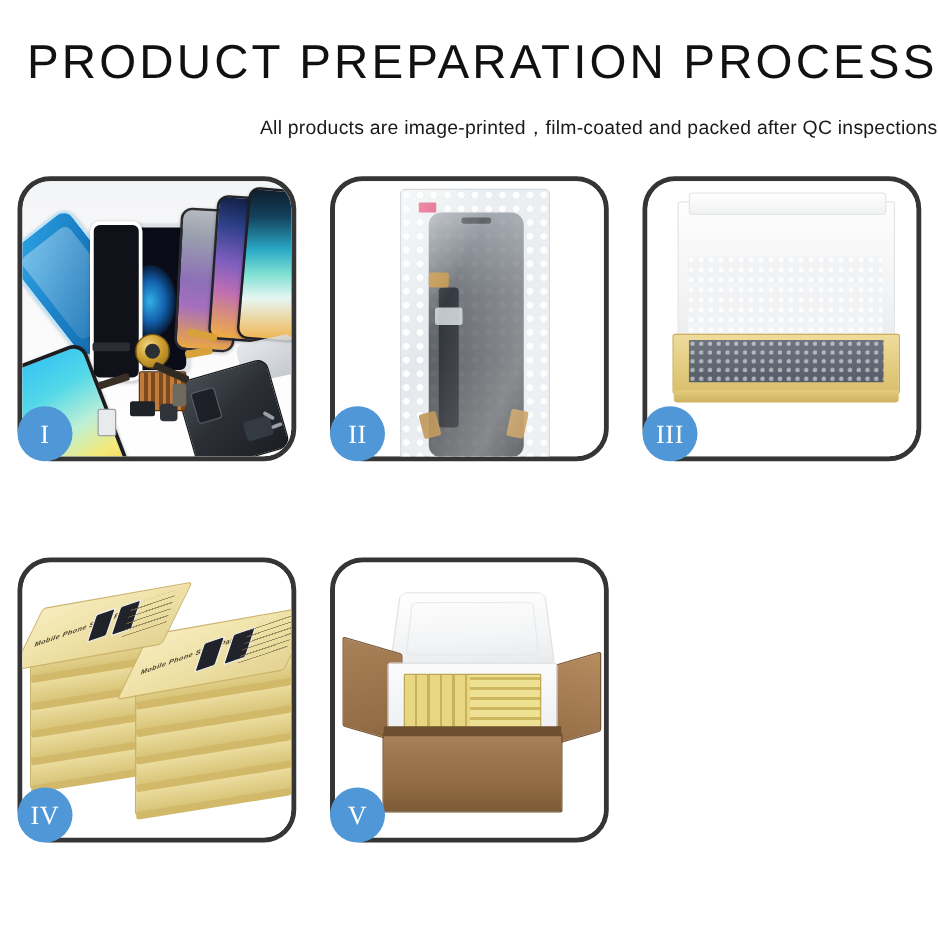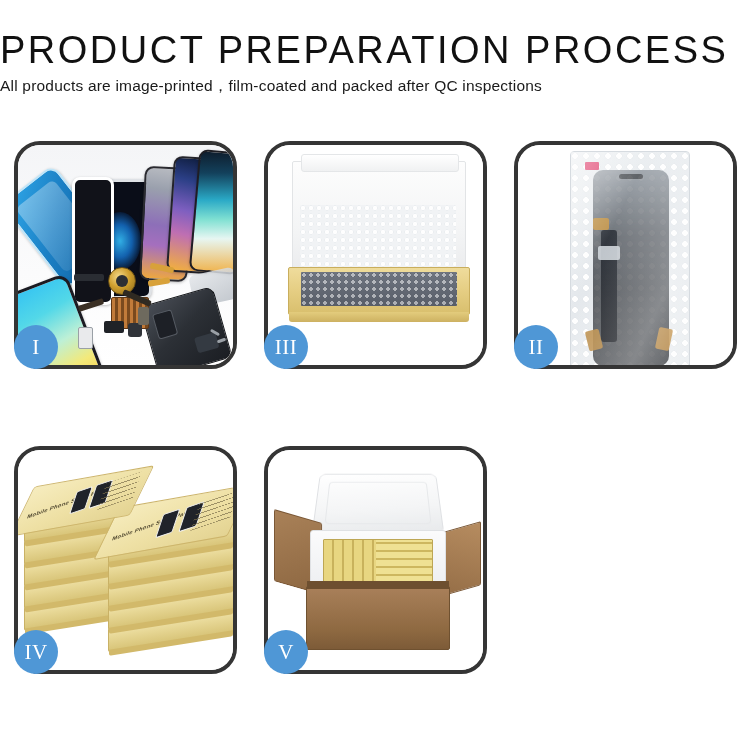--- a/index.html
+++ b/index.html
@@ -6,33 +6,33 @@
   body{
     width:750px;height:750px;
     background:#ffffff;
     font-family:"Liberation Sans", sans-serif;
     overflow:hidden;
     position:relative;
   }
   .page{width:750px;height:750px;position:relative;}
 
   
-  .header{text-align:left;padding-top:30px;}
+  .header{text-align:right;padding-top:30px;}
   .title{
     font-size:38px;
     letter-spacing:2.5px;
     color:#111111;
     font-weight:400;
     line-height:1.1;
     white-space:nowrap;
   }
   .subtitle{
     font-size:15.5px;
     color:#1a1a1a;
-    margin-top:4px;
+    margin-top:20px;
     letter-spacing:0.2px;
     white-space:nowrap;
   }
 
   
   .grid{
     position:absolute;
     left:14px; top:141px;
     width:722px;
     display:grid;
@@ -353,45 +353,45 @@
         <div class="btn1"></div>
         <div class="btn2"></div>
         <div class="btn3"></div>
         <div class="scr1"></div>
         <div class="scr2"></div>
       </div>
       <div class="badge">I</div>
     </div>
 
     <div class="panel">
-      <div class="panel-inner p3">
-        <div class="lid-white"></div>
-        <div class="foam-sheet"></div>
-        <div class="tray">
-          <div class="tray-inner"></div>
-          <div class="tray-lip"></div>
-        </div>
-      </div>
-      <div class="badge">III</div>
-    </div>
-
-    <div class="panel">
       <div class="panel-inner p2">
         <div class="bubble-bag">
           <div class="lcd"></div>
           <div class="lcd-flex"></div>
           <div class="lcd-conn"></div>
           <div class="tag-pink"></div>
           <div class="gold1"></div>
           <div class="gold2"></div>
           <div class="gold3"></div>
           <div class="bag-sheen"></div>
         </div>
       </div>
       <div class="badge">II</div>
+    </div>
+
+    <div class="panel">
+      <div class="panel-inner p3">
+        <div class="lid-white"></div>
+        <div class="foam-sheet"></div>
+        <div class="tray">
+          <div class="tray-inner"></div>
+          <div class="tray-lip"></div>
+        </div>
+      </div>
+      <div class="badge">III</div>
     </div>
 
     <div class="panel">
       <div class="panel-inner p4">
         <div class="stackwrap">
           <div class="sbox sL5">
               <span class="lip"></span>
             </div>
           <div class="sbox sL4">
               <span class="lip"></span>

